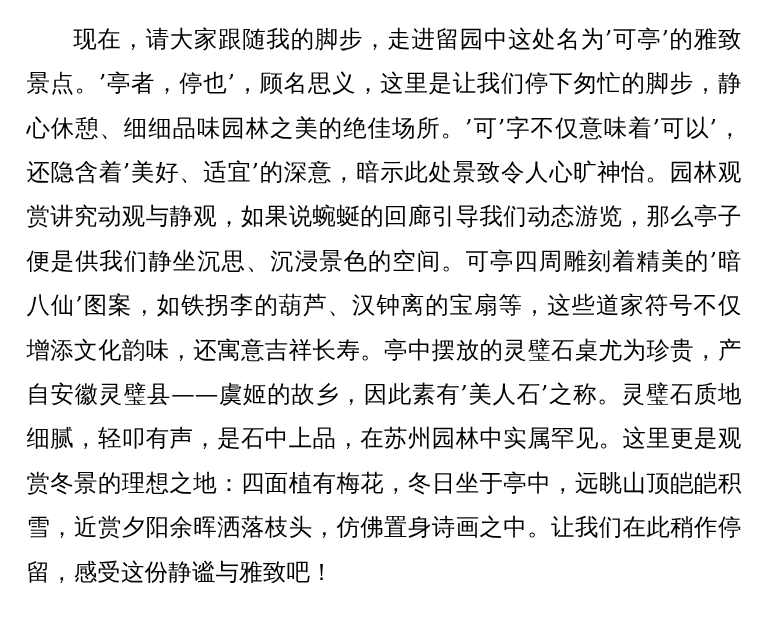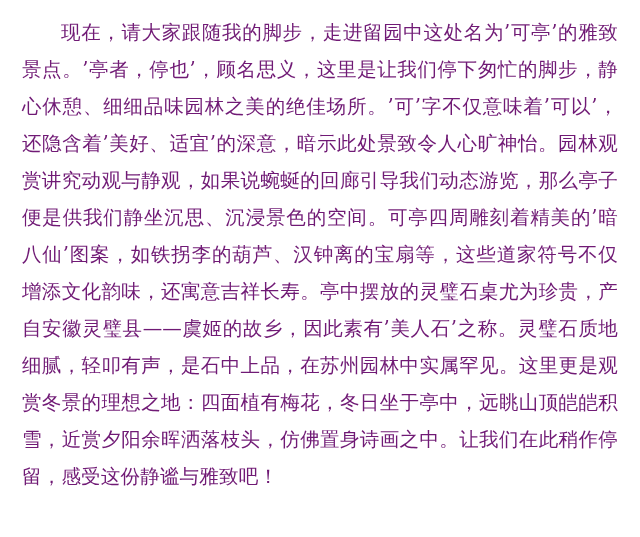--- a/index.html
+++ b/index.html
@@ -17,21 +17,21 @@
     box-sizing: border-box;
     width: 640px;
     height: 537px;
     padding: 14px 22px 0 22px;
     background: #ffffff;
   }
   .body-text {
     font-family: "DejaVu Serif", "Liberation Serif", serif;
     font-size: 19.5px;
     line-height: 37px;
-    color: #701a75;
+    color: #000000;
     text-align: justify;
     text-justify: inter-character;
     text-indent: 2em;
     letter-spacing: 0.2px;
     word-break: break-all;
     white-space: pre-wrap;
     margin: 0;
   }
 </style>
 </head>

